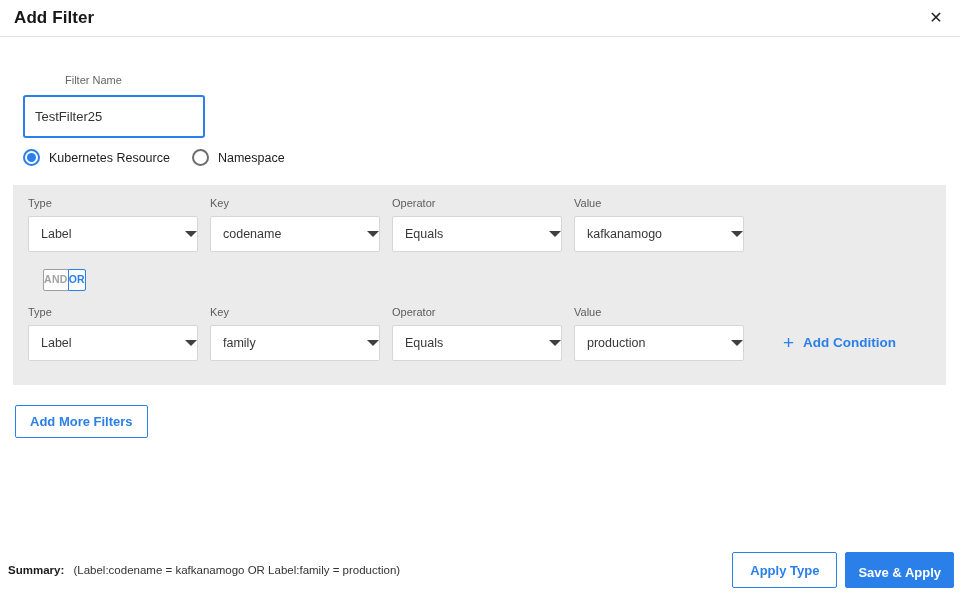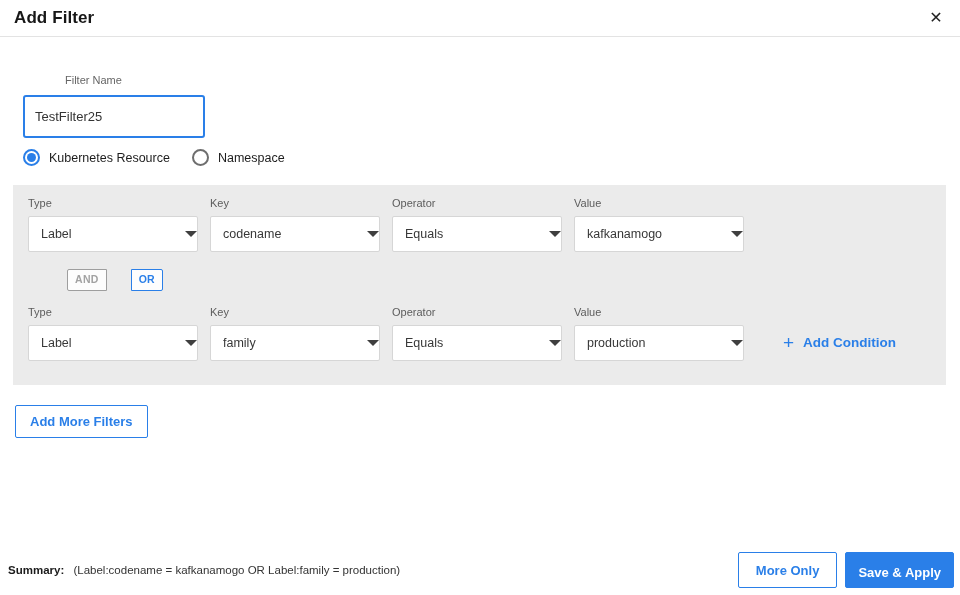--- a/index.html
+++ b/index.html
@@ -39,21 +39,21 @@
   .fblock .field-label { color:#5c5c5c; display:block; }
   .select { margin-top:7px; height:36px; background:#fff; border:1px solid #d6d6d6;
     border-radius:2px; display:flex; align-items:center; justify-content:space-between;
     padding:0 0 0 12px; cursor:pointer; }
   .select-val { font-size:12.5px; color:#383838; }
   .caret { width:0; height:0; border-left:6px solid transparent;
     border-right:6px solid transparent; border-top:6px solid #3f3f3f; }
 
   .joiner { display:inline-flex; margin:17px 0 15px 15px; }
   .joiner .seg { font-size:10.5px; font-weight:700; letter-spacing:.3px;
-    padding:4px 7px; background:#fdfdfd; cursor:pointer; line-height:1.1;margin-left:24px; }
+    padding:4px 0; background:#fdfdfd; cursor:pointer; line-height:1.1; }
   .seg-off { color:#a2a2a2; border:1px solid #9e9e9e; border-radius:2px 0 0 2px; }
   .seg-on { color:#2a7fe8; border:1px solid #2a7fe8; border-radius:0 2px 2px 0;
     margin-left:-1px; position:relative; }
 
   .add-cond { display:flex; align-items:center; height:36px; margin-left:27px;
     color:#2a7fe8; cursor:pointer; white-space:nowrap; background:none; border:none;
     font-family:inherit; }
   .add-cond .plus { font-size:19px; font-weight:400; margin-right:9px; line-height:1; }
   .add-cond .txt { font-size:13.5px; font-weight:700; }
 
@@ -181,19 +181,19 @@
 </div>
 
 <button class="add-more-btn">Add More Filters</button>
 
 <div class="footer">
   <div class="summary">
     <span class="s-label">Summary:</span>
     <span class="s-text">(Label:codename = kafkanamogo OR Label:family = production)</span>
   </div>
   <div class="foot-btns">
-    <button class="btn-outline">More Only</button>
+    <button class="btn-outline">Apply Type</button>
     <button class="btn-fill">Save &amp; Apply</button>
   </div>
 </div>
 
 
 
 
 </body></html>

